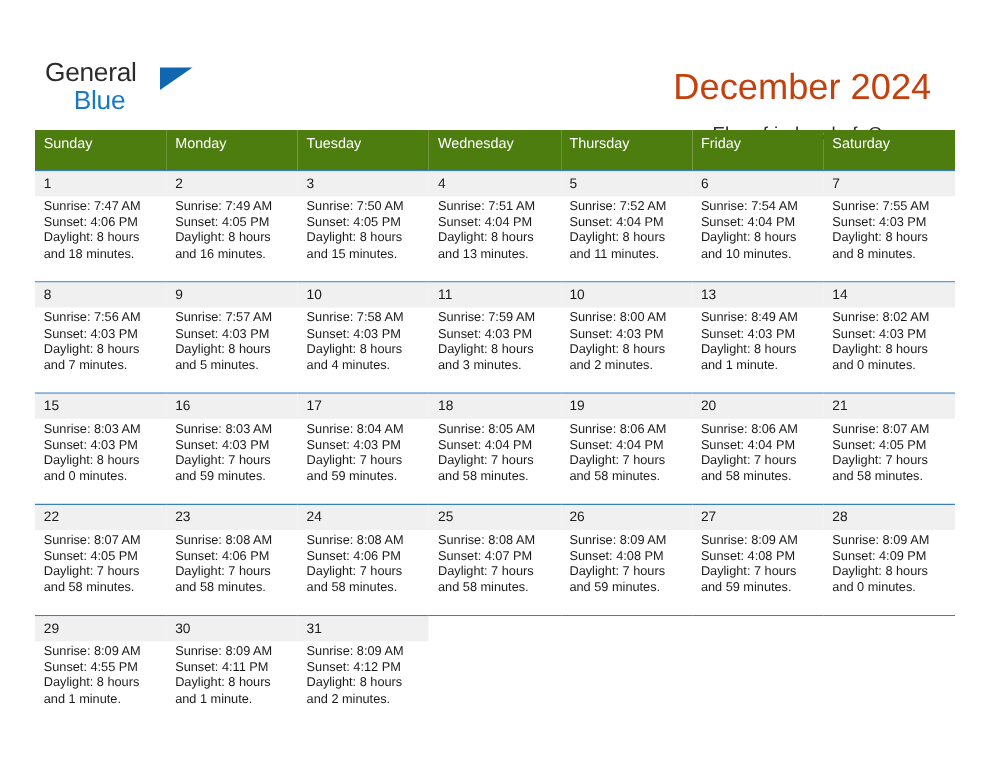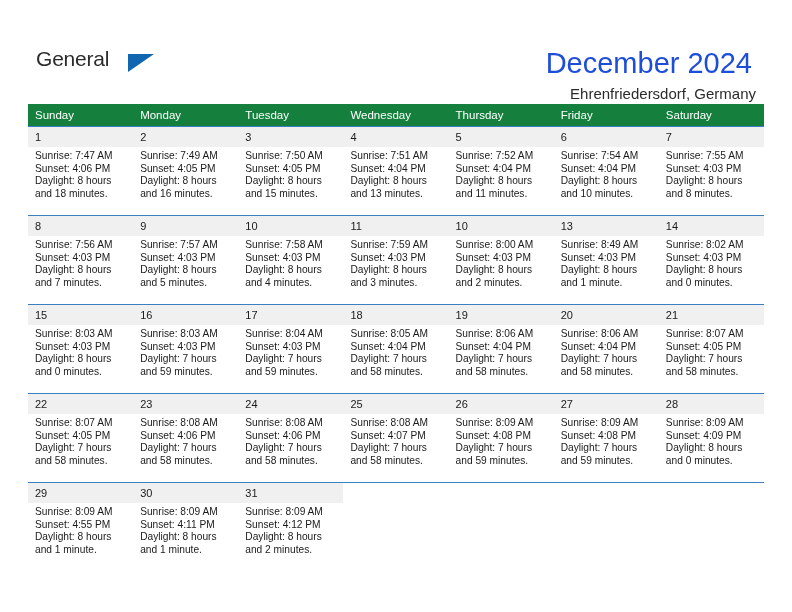--- a/index.html
+++ b/index.html
@@ -60,48 +60,48 @@
     border-bottom: 18px solid transparent;
   }
   .title-wrap {
     position: absolute;
     right: 36px;
     top: 30px;
     text-align: right;
   }
   .cal-title {
     font-size: 29px;
-    color: #1d4ed8;
+    color: #c2410c;
     line-height: 34px;
     font-weight: normal;
-    margin: 4px;
+    margin: 11px;
   }
   .cal-sub {
     font-size: 15px;
     color: #2b2b2b;
     line-height: 20px;
     margin-top: 3px;
   }
 
   
   .calendar {
     position: absolute;
     left: 28px;
     top: 104px;
     width: 736px;
     border-collapse: collapse;
     table-layout: fixed;
   }
   .calendar th {
-    background: #15803d;
+    background: #4d7c0f;
     color: #ffffff;
     font-weight: normal;
     font-size: 11.5px;
     text-align: left;
-    padding: 5px 0 5px 7px;
+    padding: 5px 0 15px 7px;
     height: 11px;
     border: none;
   }
   .calendar td {
     vertical-align: top;
     padding: 0;
     border: none;
     width: 105.14px;
   }
   .weekrow > td {
@@ -142,20 +142,21 @@
 </head>
 <body>
 
 <div class="page">
 
   <div class="topbar">
 
     <div class="logo">
       <span class="logo-general">General</span>
       <span class="logo-tri"></span>
+      <span class="logo-blue">Blue</span>
     </div>
 
     <div class="title-wrap">
       <div class="cal-title">December 2024</div>
       <div class="cal-sub">Ehrenfriedersdorf, Germany</div>
     </div>
 
   </div>
 
   <table class="calendar">

